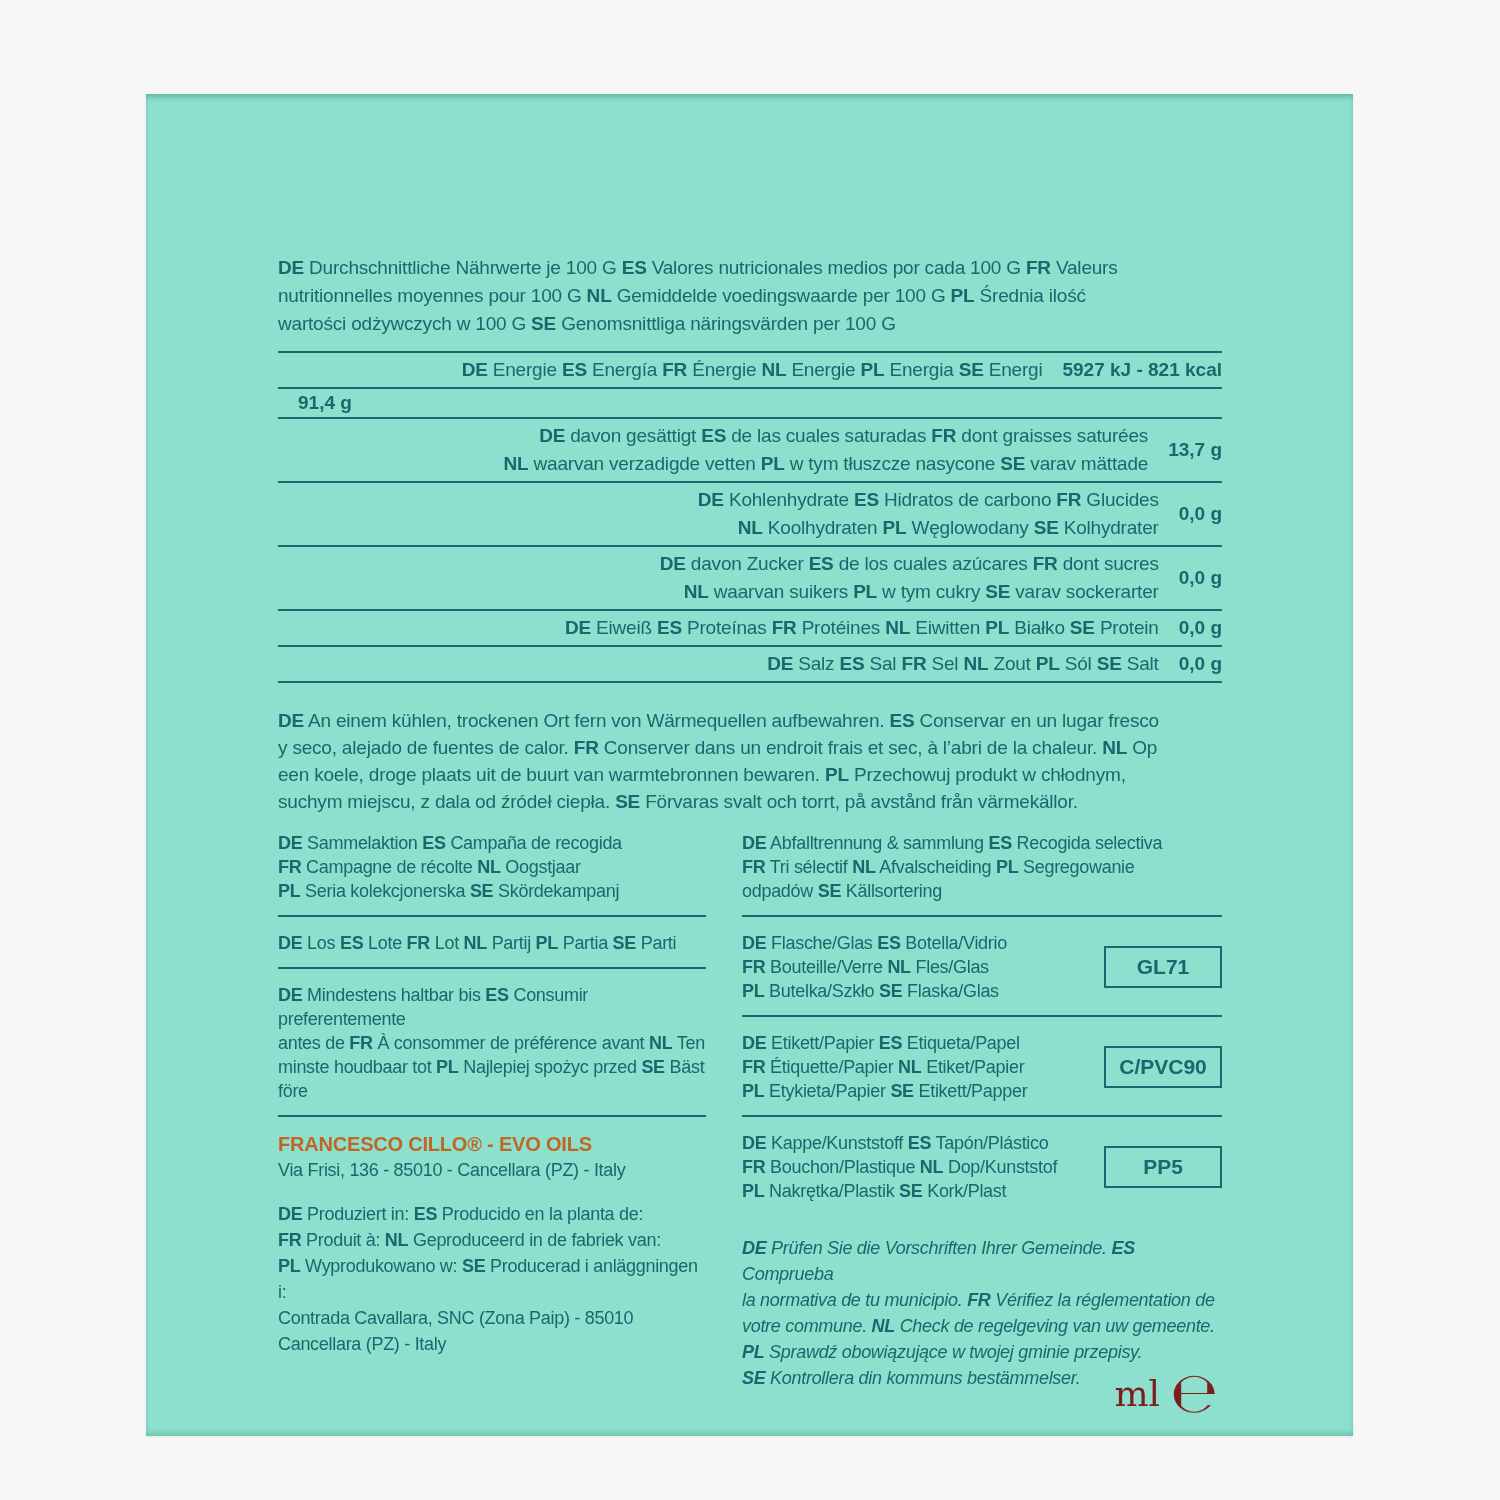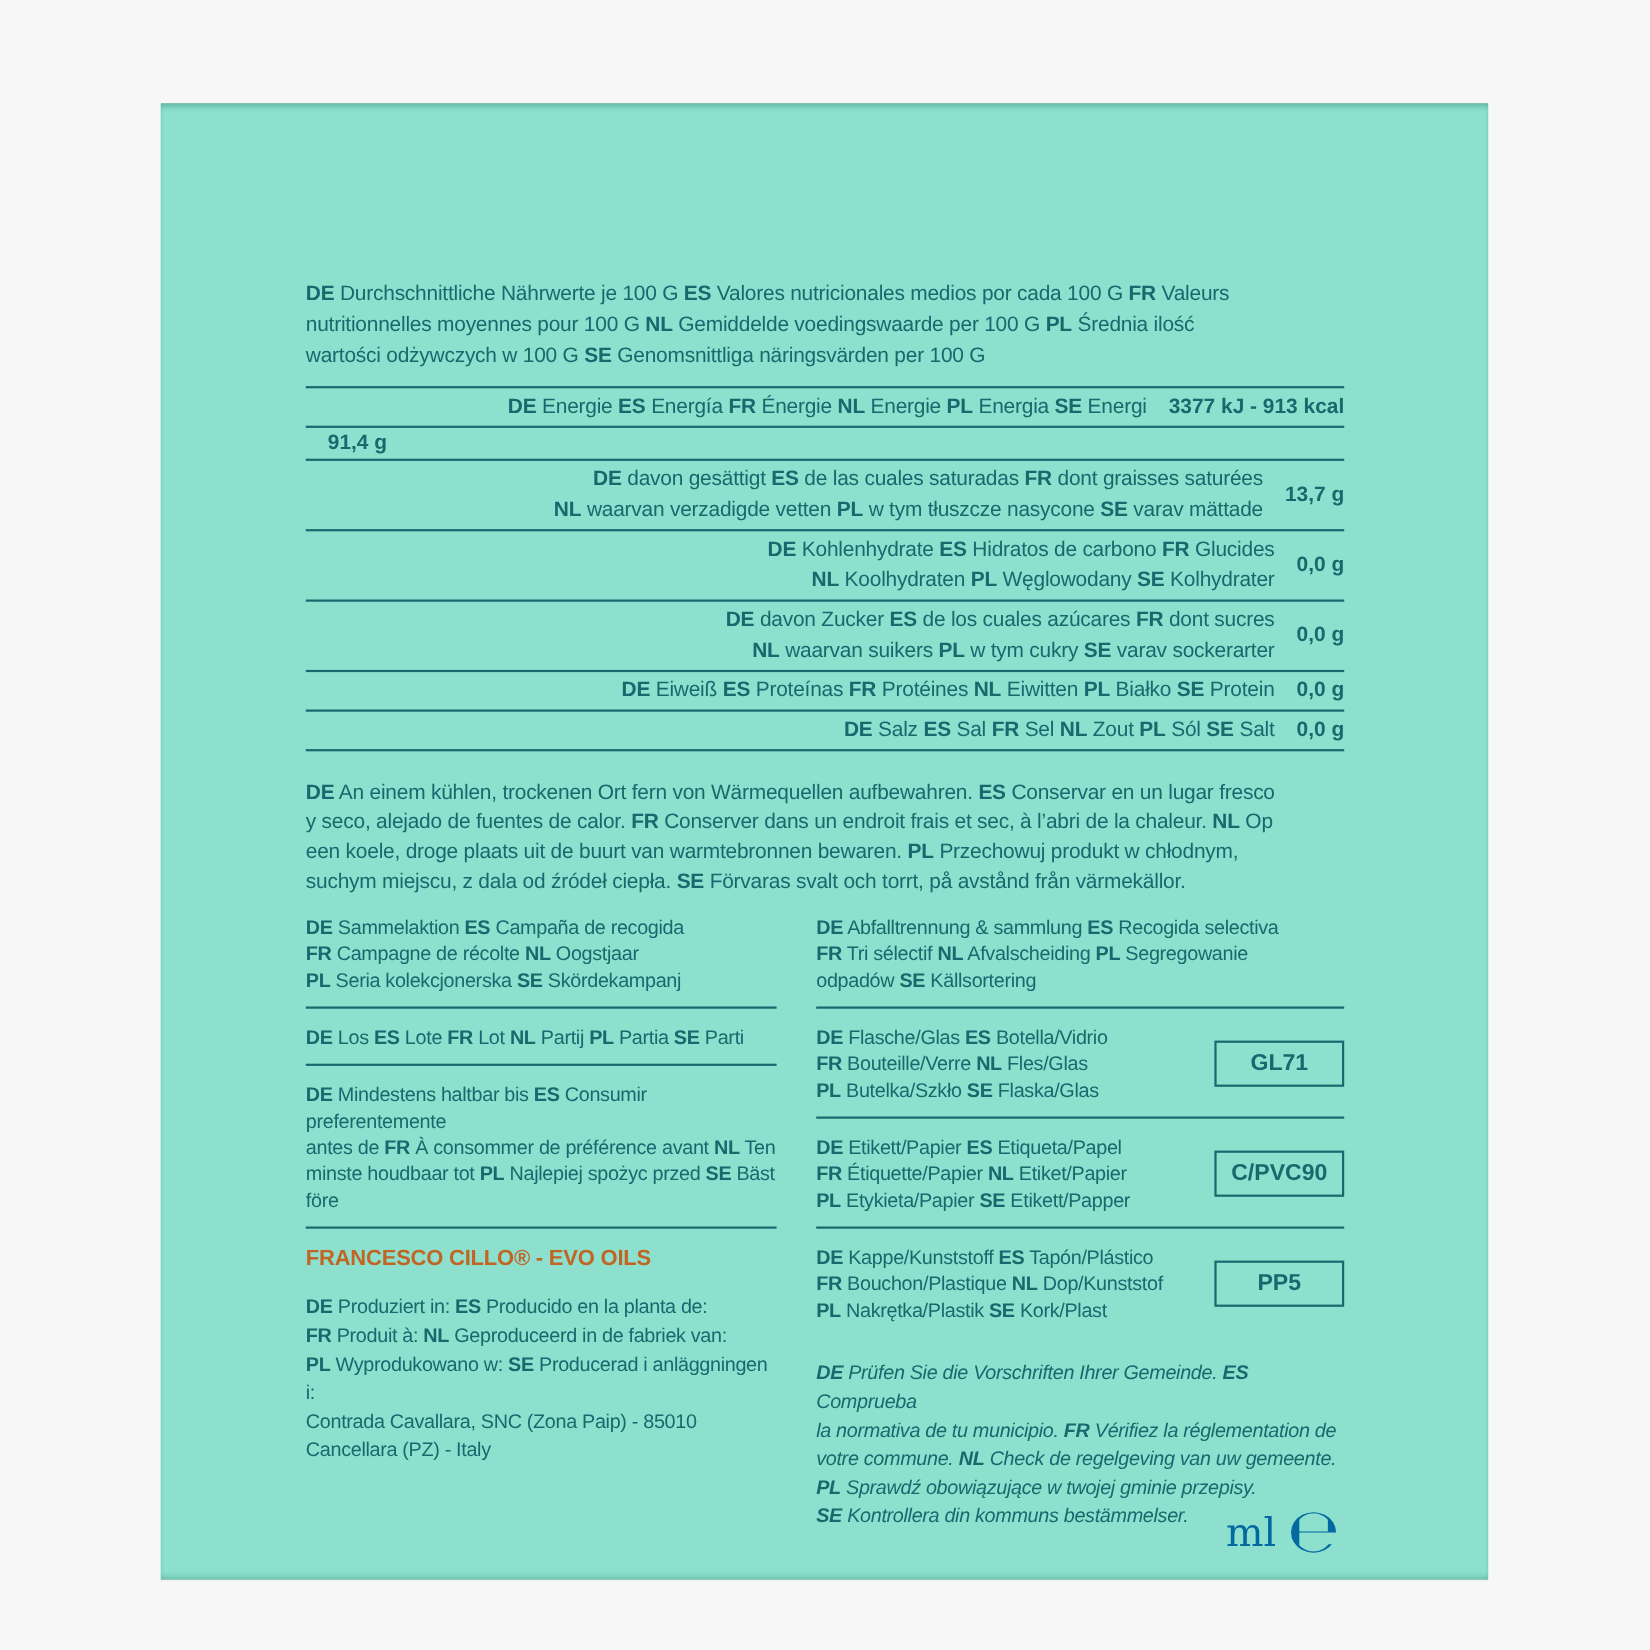--- a/index.html
+++ b/index.html
@@ -44,40 +44,40 @@
   
   .mat-row{display:flex;align-items:center;}
   .mat-text{flex:1;padding-right:14px;}
   .mat-box{
     flex:none;width:114px;height:38px;border:2px solid #17696e;
     display:flex;align-items:center;justify-content:center;
     font-weight:700;font-size:21px;letter-spacing:0;
   }
   
   .mle{
-    text-align:right;color:#0369a1;margin-top:-16px;padding-right:4px;
+    text-align:right;color:#7f1d1d;margin-top:-16px;padding-right:4px;
     font-family:"DejaVu Serif","DejaVu Sans",serif;
   }
   .mle .ml-text{font-size:36px;line-height:36px;vertical-align:baseline;}
   .mle .e-mark{font-size:56px;line-height:36px;vertical-align:-6px;padding-left:10px;}
 </style>
 </head>
 <body>
 
 <div class="label-sheet">
   <div class="content">
 
     <div class="para pre"><b>DE</b> Durchschnittliche Nährwerte je 100 G <b>ES</b> Valores nutricionales medios por cada 100 G <b>FR</b> Valeurs
 nutritionnelles moyennes pour 100 G <b>NL</b> Gemiddelde voedingswaarde per 100 G <b>PL</b> Średnia ilość
 wartości odżywczych w 100 G <b>SE</b> Genomsnittliga näringsvärden per 100 G</div>
 
     <div class="ntable">
       <div class="nrow">
         <div class="nlabel pre"><b>DE</b> Energie <b>ES</b> Energía <b>FR</b> Énergie <b>NL</b> Energie <b>PL</b> Energia <b>SE</b> Energi</div>
-        <div class="nvalue">3377 kJ - 913 kcal</div>
+        <div class="nvalue">5927 kJ - 821 kcal</div>
       </div>
       <div class="nrow">
         <div class="nvalue">91,4 g</div>
       </div>
       <div class="nrow indent">
         <div class="nlabel pre"><b>DE</b> davon gesättigt <b>ES</b> de las cuales saturadas <b>FR</b> dont graisses saturées
 <b>NL</b> waarvan verzadigde vetten <b>PL</b> w tym tłuszcze nasycone <b>SE</b> varav mättade</div>
         <div class="nvalue">13,7 g</div>
       </div>
       <div class="nrow">
@@ -113,20 +113,21 @@
 <b>PL</b> Seria kolekcjonerska <b>SE</b> Skördekampanj</div>
         <div class="rule"></div>
         <div class="coltext pre"><b>DE</b> Los <b>ES</b> Lote <b>FR</b> Lot <b>NL</b> Partij <b>PL</b> Partia <b>SE</b> Parti</div>
         <div class="rule"></div>
         <div class="coltext pre"><b>DE</b> Mindestens haltbar bis <b>ES</b> Consumir preferentemente
 antes de <b>FR</b> À consommer de préférence avant <b>NL</b> Ten
 minste houdbaar tot <b>PL</b> Najlepiej spożyc przed <b>SE</b> Bäst
 före</div>
         <div class="rule"></div>
         <div class="brand-name">FRANCESCO CILLO® - EVO OILS</div>
+        <div class="brand-address">Via Frisi, 136 - 85010 - Cancellara (PZ) - Italy</div>
         <div class="produced coltext pre"><b>DE</b> Produziert in: <b>ES</b> Producido en la planta de:
 <b>FR</b> Produit à: <b>NL</b> Geproduceerd in de fabriek van:
 <b>PL</b> Wyprodukowano w: <b>SE</b> Producerad i anläggningen i:
 Contrada Cavallara, SNC (Zona Paip) - 85010
 Cancellara (PZ) - Italy</div>
       </div>
 
       <div class="colR">
         <div class="coltext pre"><b>DE</b> Abfalltrennung &amp; sammlung <b>ES</b> Recogida selectiva
 <b>FR</b> Tri sélectif <b>NL</b> Afvalscheiding <b>PL</b> Segregowanie

